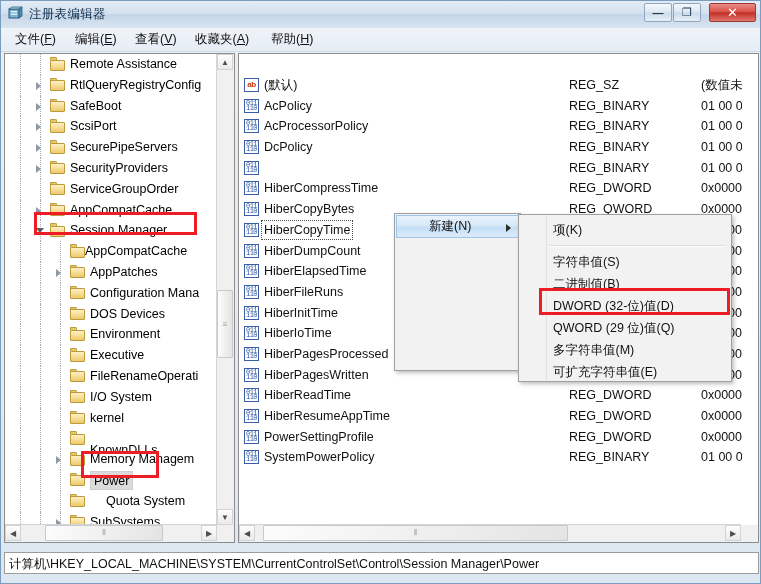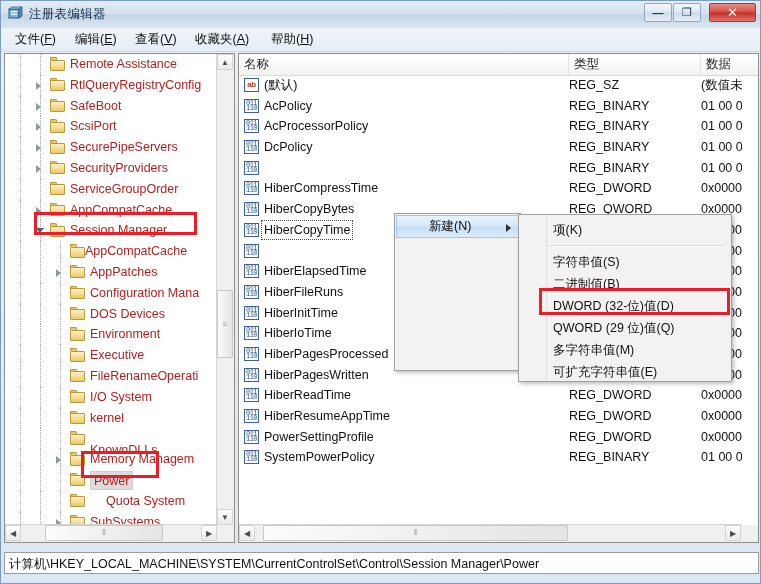--- a/index.html
+++ b/index.html
@@ -148,21 +148,21 @@
     content: "";
     position: absolute; left: 0; top: 2.5px;
     width: 15px; height: 11px;
     background: linear-gradient(to bottom, #fdf0c4 0%, #f6dc93 55%, #ecc86a 100%);
     border: 1px solid #bb9a3c;
     border-radius: 1px;
     box-sizing: border-box;
   }
   .tree-label {
     position: absolute; top: 0;
-    color: #b91c1c;
+    color: #000000;
   }
   .tree-row.selected .tree-label {
     background: #dbdbdb;
     border: 1px solid #cfcfcf;
     padding: 0 3px;
     line-height: 18px;
     top: 1px;
     box-sizing: border-box;
     height: 19px;
   }
@@ -581,25 +581,20 @@
           <span>⦀</span>
         </div>
         <div class="sb-btn sb-right">
           <span>▶</span>
         </div>
       </div>
       <div class="sb-corner"></div>
     </div>
 
     <div class="pane" id="list-pane">
-      <div id="list-header">
-          <div class="col-head" style="left: 0px; width: 330px;">名称</div>
-          <div class="col-head" style="left: 330px; width: 132px;">类型</div>
-          <div class="col-head" style="left: 462px; width: 59px;">数据</div>
-        </div>
       <div id="list-body">
           <div class="list-row">
             <div class="lv-icon ab">ab</div>
             <div class="lv-name">(默认)</div>
             <div class="lv-type">REG_SZ</div>
             <div class="lv-data">(数值未</div>
           </div>
           <div class="list-row">
             <div class="lv-icon">
               <div style="line-height:5px">011</div>
@@ -659,20 +654,21 @@
               <div style="line-height:5px">110</div>
             </div>
             <div class="lv-name">HiberCopyTime</div>
             <div class="lv-data">0x0000</div>
           </div>
           <div class="list-row">
             <div class="lv-icon">
               <div style="line-height:5px">011</div>
               <div style="line-height:5px">110</div>
             </div>
+            <div class="lv-name">HiberDumpCount</div>
             <div class="lv-data">0x0000</div>
           </div>
           <div class="list-row">
             <div class="lv-icon">
               <div style="line-height:5px">011</div>
               <div style="line-height:5px">110</div>
             </div>
             <div class="lv-name">HiberElapsedTime</div>
             <div class="lv-data">0x0000</div>
           </div>

